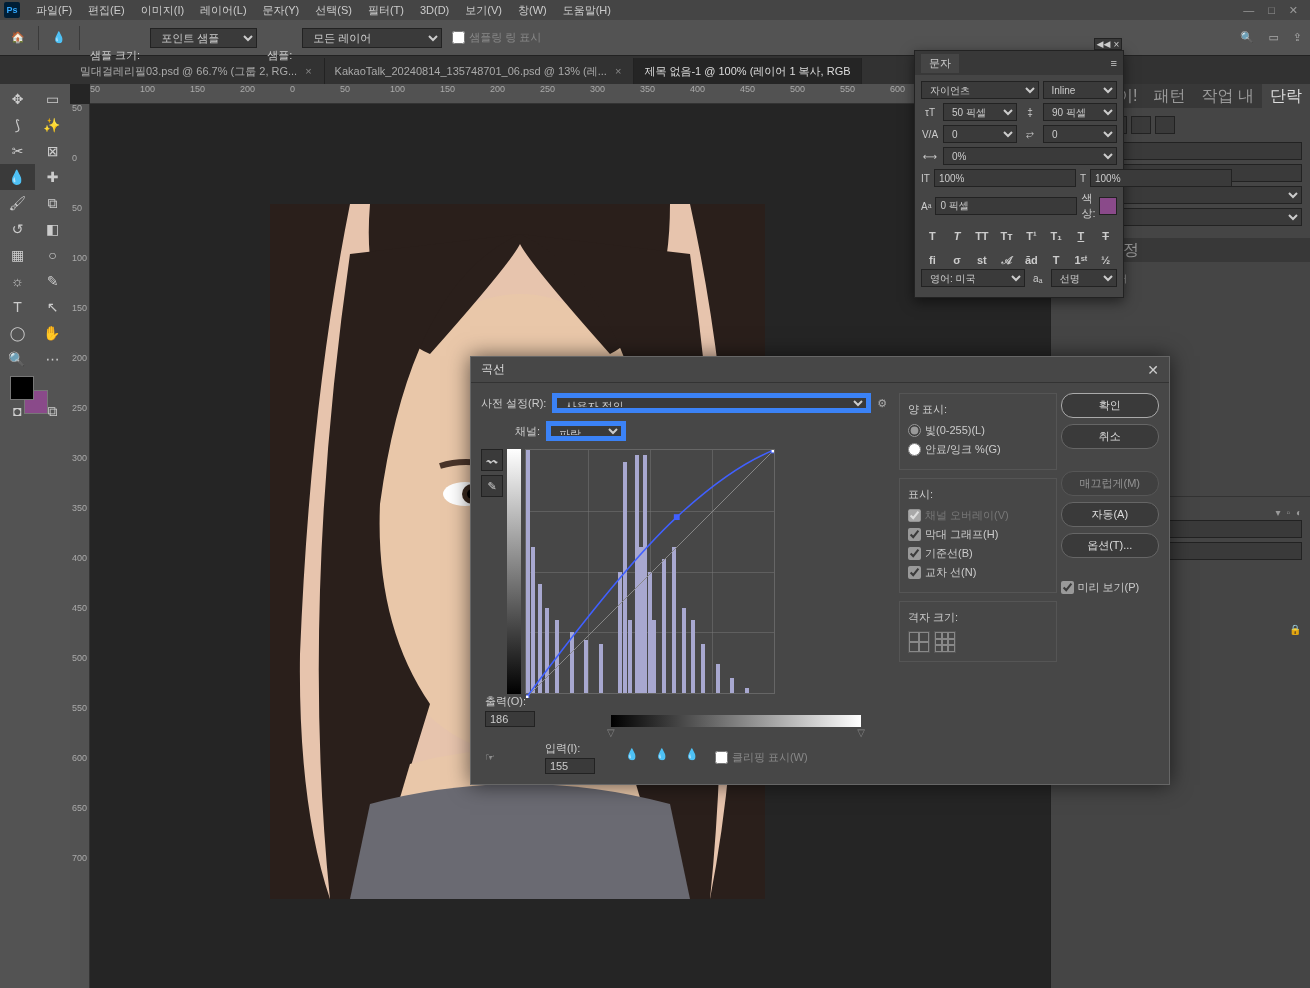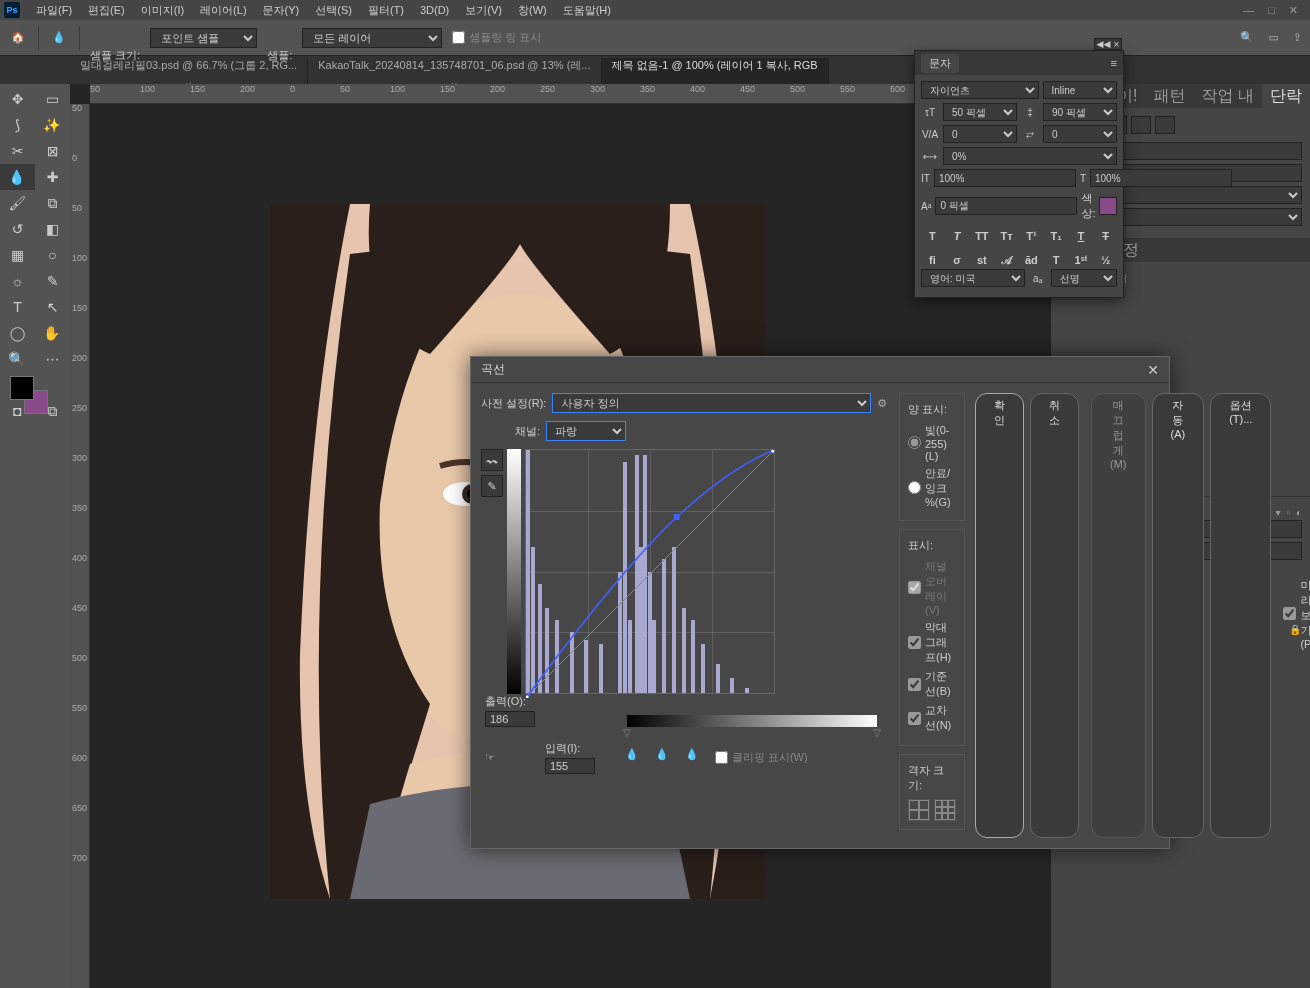--- a/index.html
+++ b/index.html
@@ -8,21 +8,21 @@
 .ps-logo { width: 16px; height: 16px; background: #001e36; color: #31a8ff; font-size: 9px; font-weight: bold; display: flex; align-items: center; justify-content: center; border-radius: 2px; margin-right: 8px; }
 .menu-item { padding: 0 8px; font-size: 11px; cursor: pointer; }
 .win-controls { margin-left: auto; display: flex; gap: 14px; padding-right: 12px; color: #999; }
 .optbar { background: #535353; height: 36px; display: flex; align-items: center; padding: 0 8px; gap: 10px; border-bottom: 1px solid #222; }
 .home-icon, .tool-small { width: 20px; height: 20px; display: flex; align-items: center; justify-content: center; }
 .divider { width: 1px; height: 24px; background: #3a3a3a; }
 .opt-label { font-size: 11px; color: #ccc; margin-top: 36px; }
 .opt-select { background: #3a3a3a; border: 1px solid #222; color: #ccc; font-size: 11px; padding: 1px 20px 1px 6px; height: 20px; }
 .checkbox-row { display: flex; align-items: center; gap: 4px; color: #888; }
 .tabbar { background: #323232; height: 28px; display: flex; align-items: flex-end; padding-left: 70px; }
-.doc-tab { height: 26px; padding: 0 10px; display: flex; align-items: center; gap: 6px; font-size: 11px; color: #aaa; border-right: 1px solid #222; flex-direction: column; }
+.doc-tab { height: 26px; padding: 0 10px; display: flex; align-items: center; gap: 6px; font-size: 11px; color: #aaa; border-right: 1px solid #222; }
 .doc-tab.active { background: #252525; color: #ddd; }
 .tab-close { color: #888; cursor: pointer; padding: 0 2px; }
 .workspace { display: flex; height: calc(100% - 84px); }
 .toolbox { width: 70px; background: #535353; display: grid; grid-template-columns: 1fr 1fr; grid-auto-rows: 26px; gap: 0; padding-top: 2px; }
 .tool { display: flex; align-items: center; justify-content: center; color: #ccc; cursor: pointer; font-size: 14px; }
 .tool.active { background: #3a3a3a; }
 .color-swatches { grid-column: 1 / 3; height: 60px; position: relative; }
 .fg-color { position: absolute; top: 4px; left: 10px; width: 24px; height: 24px; background: #000; border: 1px solid #777; }
 .bg-color { position: absolute; top: 18px; left: 24px; width: 24px; height: 24px; background: #8a4a8a; border: 1px solid #777; }
 .canvas-area { flex: 1; background: #252525; position: relative; overflow: hidden; }
@@ -45,41 +45,41 @@
 .char-input { background: #3a3a3a; border: 1px solid #222; color: #ccc; font-size: 10px; padding: 1px 4px; flex: 1; height: 18px; }
 .char-icon { width: 18px; text-align: center; font-size: 10px; }
 .tt-row { display: flex; gap: 2px; justify-content: space-around; margin-top: 6px; }
 .tt-btn { width: 18px; height: 18px; display: flex; align-items: center; justify-content: center; font-size: 11px; font-weight: bold; }
 .color-swatch-small { width: 48px; height: 18px; background: #8a4a8a; border: 1px solid #222; }
 .dialog { position: absolute; top: 356px; left: 470px; width: 700px; background: #474747; border: 1px solid #666; box-shadow: 0 0 20px rgba(0,0,0,0.6); z-index: 50; }
 .dialog-title { height: 26px; display: flex; align-items: center; padding: 0 10px; font-size: 12px; color: #ddd; border-bottom: 1px solid #333; }
 .dialog-close { margin-left: auto; cursor: pointer; font-size: 14px; color: #ccc; }
 .dialog-body { display: flex; padding: 10px; gap: 12px; }
 .dialog-left { flex: 1; }
-.dialog-right { width: 260px; display: flex; gap: 10px; }
+.dialog-right { width: 260px; display: flex; gap: 4px; }
 .dlg-row { display: flex; align-items: center; gap: 6px; margin-bottom: 8px; font-size: 11px; }
-.dlg-select { background: #3a3a3a; border: 1px solid #3b82f6; color: #ccc; font-size: 11px; padding: 1px 4px; height: 20px; }
+.dlg-select { background: #3a3a3a; border: 5px solid #3b82f6; color: #ccc; font-size: 11px; padding: 1px 4px; height: 20px; }
 .curve-area { display: flex; gap: 4px; }
 .curve-tools { display: flex; flex-direction: column; gap: 4px; }
 .curve-tool-btn { width: 22px; height: 22px; background: #3a3a3a; border: 1px solid #222; display: flex; align-items: center; justify-content: center; }
 .grad-v { width: 14px; height: 245px; background: linear-gradient(to bottom, #fff, #000); }
 .curve-graph { width: 250px; height: 245px; background: #474747; border: 1px solid #666; position: relative; }
 .grid-line-v { position: absolute; top: 0; bottom: 0; width: 1px; background: rgba(120,120,120,0.5); }
 .grid-line-h { position: absolute; left: 0; right: 0; height: 1px; background: rgba(120,120,120,0.5); }
 .histogram { position: absolute; bottom: 0; left: 0; right: 0; height: 100%; }
 .hist-bar { position: absolute; bottom: 0; background: #a8a8d0; }
 .curve-line { position: absolute; inset: 0; }
 .grad-h { width: 250px; height: 12px; background: linear-gradient(to right, #000, #fff); margin-left: 68px; margin-top: 2px; }
 .io-field { display: flex; flex-direction: column; gap: 2px; }
 .io-input { width: 50px; background: #3a3a3a; border: 1px solid #222; color: #ccc; padding: 1px 4px; font-size: 11px; }
 .eyedrop { width: 20px; height: 20px; }
 .fieldset { border: 1px solid #555; padding: 8px; margin-bottom: 8px; font-size: 11px; }
 .fieldset-title { color: #ccc; margin-bottom: 6px; }
 .radio-row, .check-row { display: flex; align-items: center; gap: 4px; margin-bottom: 4px; }
-.dlg-btns { display: flex; flex-direction: row; gap: 6px; }
+.dlg-btns { display: flex; flex-direction: column; gap: 6px; }
 .dlg-btn { background: #3a3a3a; border: 1px solid #666; border-radius: 12px; padding: 4px 18px; color: #ddd; font-size: 11px; text-align: center; cursor: pointer; }
 .dlg-btn.primary { border-color: #aaa; }
 .grid-btns { display: flex; gap: 4px; margin-top: 4px; }
 .grid-btn { width: 22px; height: 22px; border: 1px solid #555; display: grid; }
 .grid-3 { grid-template-columns: repeat(2,1fr); grid-template-rows: repeat(2,1fr); }
 .grid-3 div, .grid-4 div { border: 0.5px solid #888; }
 .grid-4 { grid-template-columns: repeat(3,1fr); grid-template-rows: repeat(3,1fr); }
 .align-row { display: flex; gap: 4px; margin-bottom: 8px;}
 .align-btn { width: 20px; height: 18px; background: #3a3a3a; border:1px solid #222;}
 .layer-row { display:flex; align-items:center; gap:6px; padding:2px 0;}
@@ -433,21 +433,21 @@
             <svg class="curve-line" viewBox="0 0 255 255" preserveAspectRatio="none">
               <line x1="0" y1="255" x2="255" y2="0" stroke="#888" stroke-width="1"></line>
               <path d="M 0 255 Q 100 120 155 69 T 255 0" stroke="#4060ff" stroke-width="1.5" fill="none"></path>
               <rect x="152" y="66" width="6" height="6" fill="#4060ff"></rect>
               <rect x="252" y="-3" width="6" height="6" fill="#fff" stroke="#4060ff"></rect>
               <rect x="-3" y="252" width="6" height="6" fill="#fff" stroke="#4060ff"></rect>
             </svg>
           </div>
         </div>
       </div>
-      <div style="display:flex; align-items:flex-end; gap:24px;">
+      <div style="display:flex; align-items:flex-end; gap:8px;">
         <div class="io-field" style="margin-left:4px">
           <span>출력(O):</span>
           <input class="io-input" value="186" style="">
         </div>
         <div style="flex:1">
           <div class="grad-h" style="position:relative">
             <span style="position:absolute; left:-4px; top:12px; color:#888; font-size:10px">▽</span>
             <span style="position:absolute; right:-4px; top:12px; color:#888; font-size:10px">▽</span>
           </div>
         </div>

